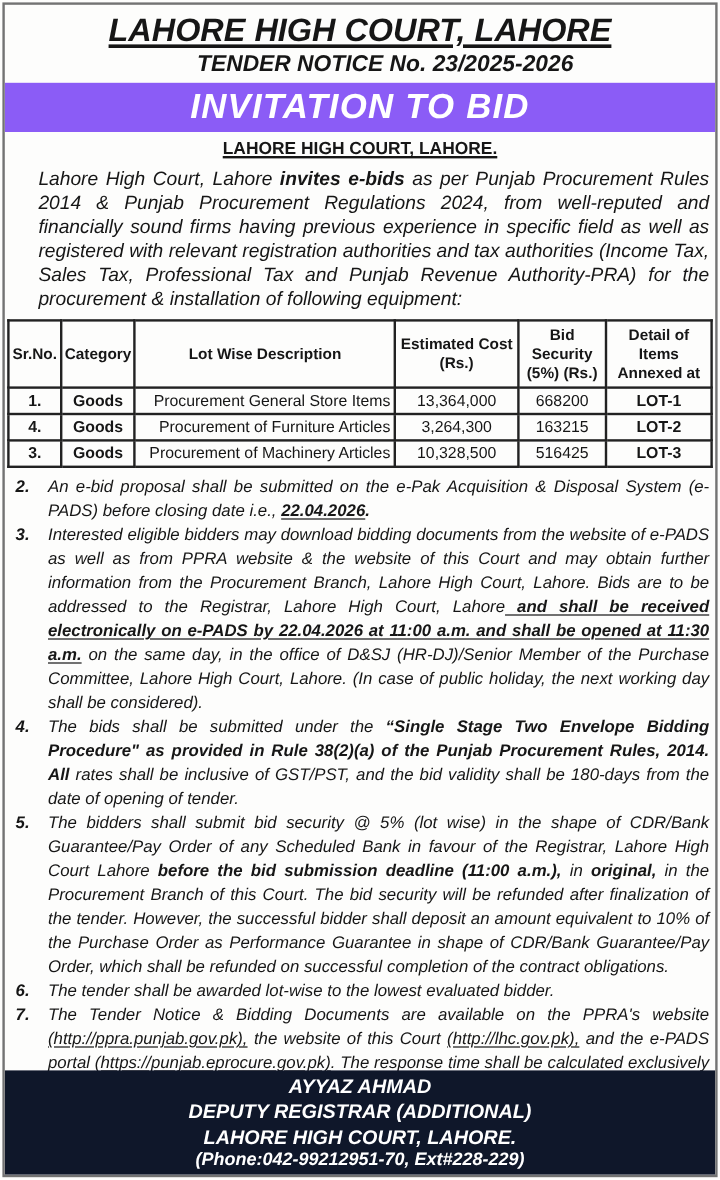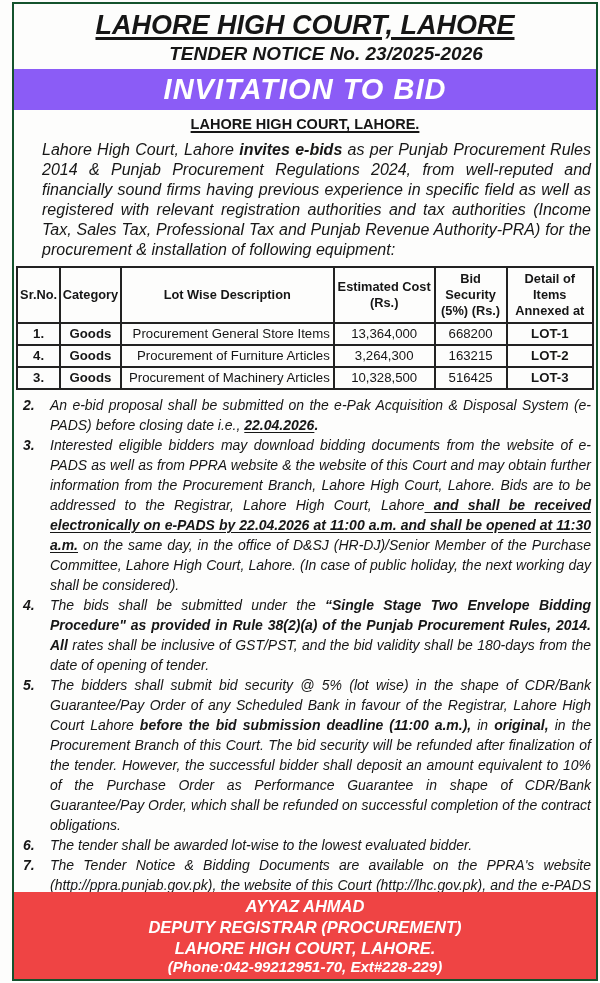--- a/index.html
+++ b/index.html
@@ -3,21 +3,21 @@
 <meta charset="utf-8">
 <style>
   html,body { margin:0; padding:0; background:#ffffff; }
   .page {
     position:relative; width:600px; height:983px; margin:0 auto;
     background:#fdfdfc; font-family:"Liberation Sans", sans-serif;
     color:#161616; overflow:hidden; box-sizing:border-box;
   }
   .frame {
     position:absolute; top:2px; left:2px; right:2px; bottom:2px;
-    border:2px solid #14532d; overflow:hidden;margin-left:10px;
+    border:2px solid #737373; overflow:hidden;
   }
   
   .title {
     text-align:center; font-weight:bold; font-style:italic;
     font-size:27px; margin-top:5px; line-height:32px;
   }
   .title span { text-decoration:underline; text-decoration-thickness:2.5px; text-underline-offset:3px; }
   .tender-no {
     text-align:center; font-weight:bold; font-style:italic;
     font-size:19px; line-height:23px; margin-top:1px;padding-left:42px;
@@ -59,21 +59,21 @@
   .items { padding:5px 5px 0 0; }
   .item { display:flex; font-style:italic; font-size:14px; line-height:20px; }
   .item .num {
     flex:none; width:27px; padding-left:9px; box-sizing:content-box;
     font-weight:bold;
   }
   .item .txt { flex:1; text-align:justify; }
   
   .footer {
     position:absolute; left:0; right:0; bottom:0;
-    background:#ef4444; color:#ffffff; text-align:center;
+    background:#0f172a; color:#ffffff; text-align:center;
     font-weight:bold; font-style:italic; padding:4px 0 4px;
   }
   .footer .fl { font-size:16.5px; line-height:21px; }
   .footer .phone { font-size:15px; line-height:16px; }
 </style>
 </head>
 <body>
 
 <div class="page">
   <div class="frame">
@@ -165,19 +165,19 @@
           <div class="txt"><span>The Tender Notice &amp; Bidding Documents are available on the PPRA's website </span><span class="u">(http://ppra.punjab.gov.pk),</span><span> the website of this Court </span><span class="u">(http://lhc.gov.pk),</span><span> and the e-PADS portal </span><span class="u">(https://punjab.eprocure.gov.pk)</span><span>. The response time shall be calculated exclusively from the date of publication of the advertisement on the website of the Authority.</span></div>
         </div>
         <div class="item">
           <div class="num">8.</div>
           <div class="txt"><span>The LHC reserves the right to reject all bids or proposals in line with prevailing rules and regulations.</span></div>
         </div>
       </div>
 
     <div class="footer">
       <div class="fl">AYYAZ AHMAD</div>
-      <div class="fl">DEPUTY REGISTRAR (PROCUREMENT)</div>
+      <div class="fl">DEPUTY REGISTRAR (ADDITIONAL)</div>
       <div class="fl">LAHORE HIGH COURT, LAHORE.</div>
       <div class="phone">(Phone:042-99212951-70, Ext#228-229)</div>
     </div>
 
   </div>
 </div>
 
 </body></html>

